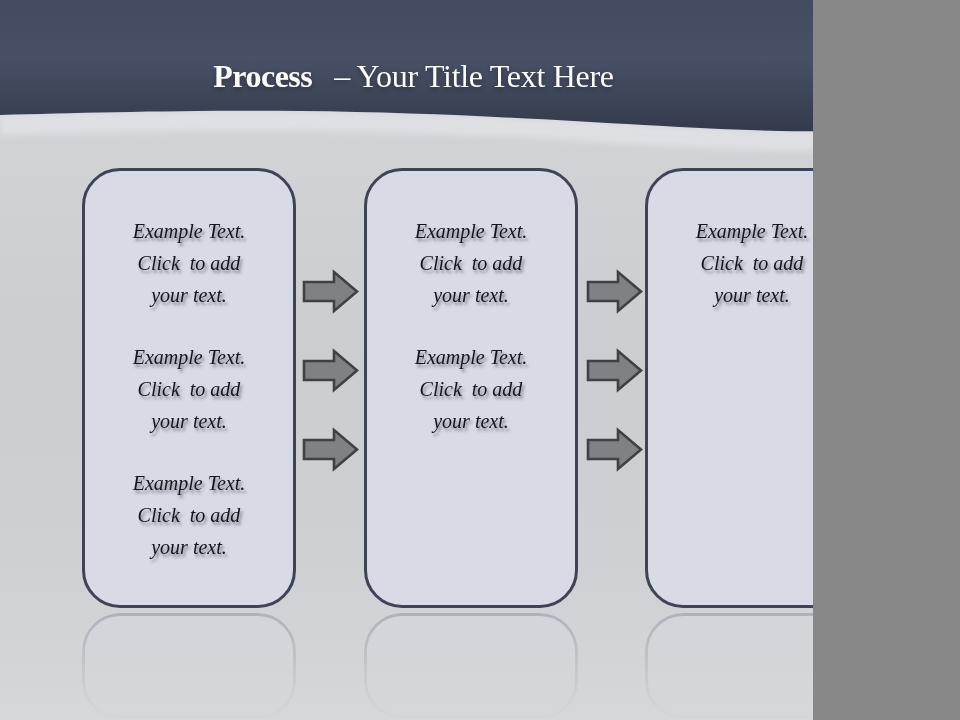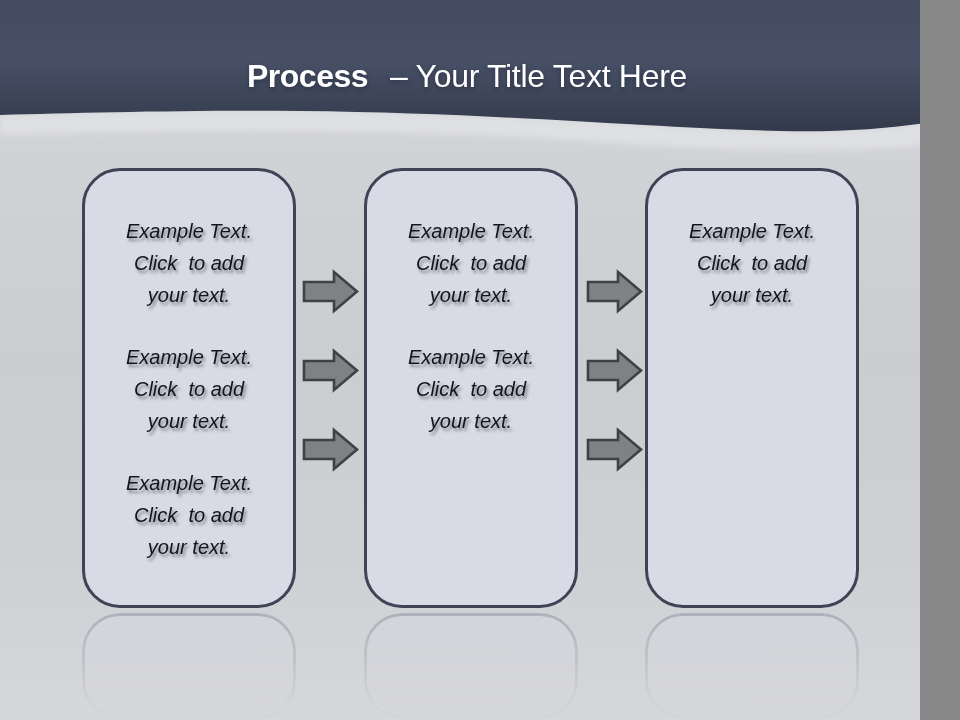--- a/index.html
+++ b/index.html
@@ -1,18 +1,18 @@
 <!DOCTYPE html>
 <html><head>
 <meta charset="utf-8">
 <style>
   html,body{margin:0;padding:0;background:#888;}
   .slide{
-    position:relative;width:920px;height:720px;overflow:hidden;
-    font-family:Liberation Sans, sans-serif;
+    position:relative;width:813px;height:720px;overflow:hidden;
+    font-family:Liberation Serif, serif;
     background:linear-gradient(180deg,#dcdde0 0%,#d2d3d7 16%,#cccdd1 50%,#cfd0d4 78%,#d6d7da 100%);
   }
   
   .header-svg{position:absolute;top:0;left:0;display:block;}
   .slide-title{
     position:absolute;top:53px;left:0;width:100%;height:46px;line-height:46px;
     text-align:center;color:#fff;font-size:32px;padding-left:14px;box-sizing:border-box;
     text-shadow:0 2px 4px rgba(15,20,35,.35);white-space:nowrap;
   }
   .title-topic{font-weight:bold;letter-spacing:-.5px;}

